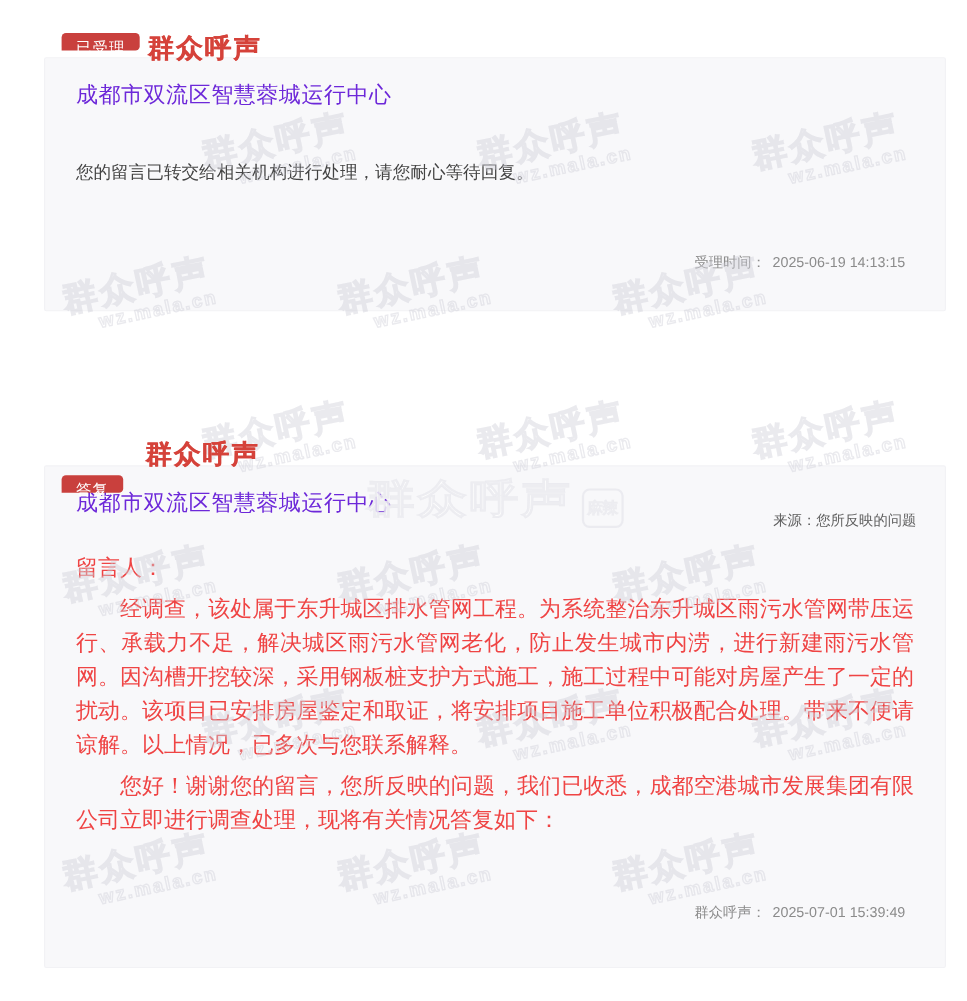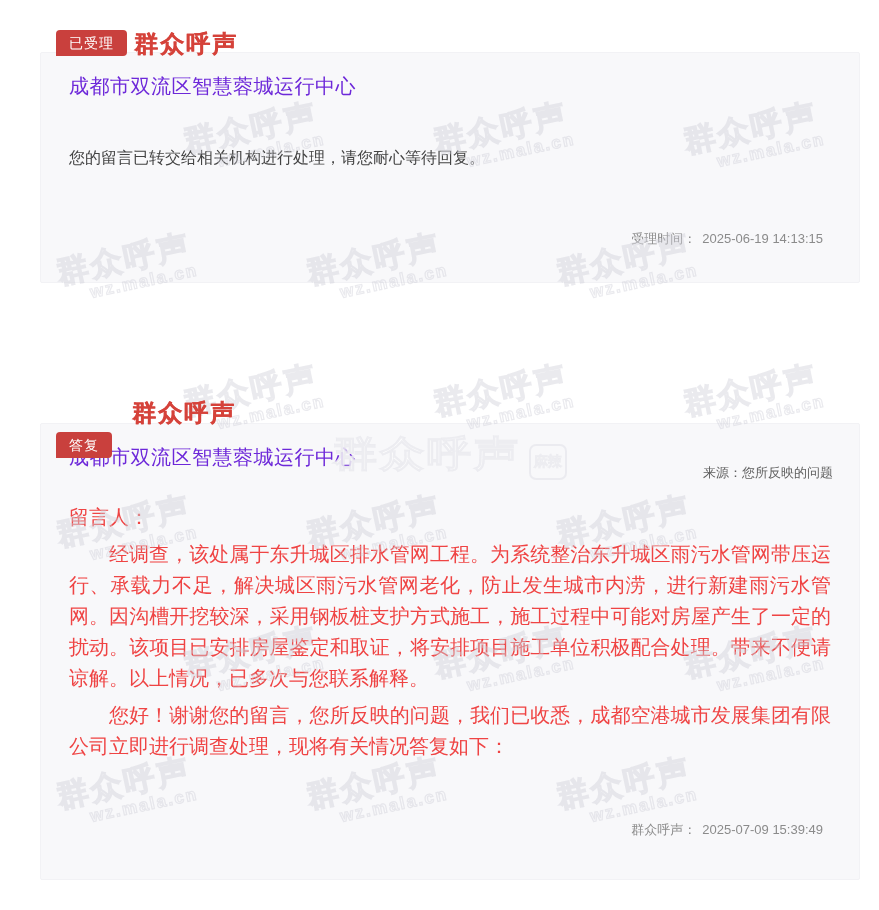--- a/index.html
+++ b/index.html
@@ -28,21 +28,21 @@
   .card {
     position:absolute; left:40px; width:820px;
     background:#f8f8fa; border:1px solid #f2f2f5; border-radius:2px;
     z-index:1;
   }
   #card-accepted { top:52px;  height:231px; }
   #card-reply    { top:423px; height:457px; }
 
   .badge {
     position:absolute; z-index:4;
-    height:26px; line-height:26px; padding:0 13px;
+    height:16px; line-height:26px; padding:0 13px;
     background:#c9403d; color:#ffffff; font-size:14px;
     border-radius:4px 4px 4px 0;
     letter-spacing:1px;
   }
   #badge-accepted { left:56px; top:30px; }
   #badge-reply    { left:56px; top:399px;margin-top:33px; }
 
   .brand-logo {
     position:absolute; z-index:4;
     font-size:24px; font-weight:900; color:#d5423a;
@@ -128,21 +128,21 @@
   <div class="card-title">成都市双流区智慧蓉城运行中心</div>
   <div class="card-source">来源：您所反映的问题</div>
 
   <div class="reply-body">
     <p>留言人：</p>
     <p class="indent">经调查，该处属于东升城区排水管网工程。为系统整治东升城区雨污水管网带压运行、承载力不足，解决城区雨污水管网老化，防止发生城市内涝，进行新建雨污水管网。因沟槽开挖较深，采用钢板桩支护方式施工，施工过程中可能对房屋产生了一定的扰动。该项目已安排房屋鉴定和取证，将安排项目施工单位积极配合处理。带来不便请谅解。以上情况，已多次与您联系解释。</p>
     <p class="indent">您好！谢谢您的留言，您所反映的问题，我们已收悉，成都空港城市发展集团有限公司立即进行调查处理，现将有关情况答复如下：</p>
   </div>
 
   <div class="card-time" id="time-reply">
-    <span class="t-label">群众呼声：</span><span class="t-val">2025-07-09 15:39:49</span>
+    <span class="t-label">群众呼声：</span><span class="t-val">2025-07-01 15:39:49</span>
   </div>
 </div>
 
 <div id="watermarks">
     <span class="wm-tile" style="left: 185px; top: 112px;">
       <span class="wm-line1">群众呼声</span>
       <span class="wm-line2">wz.mala.cn</span>
     </span>
     <span class="wm-tile" style="left: 435px; top: 112px;">
       <span class="wm-line1">群众呼声</span>

